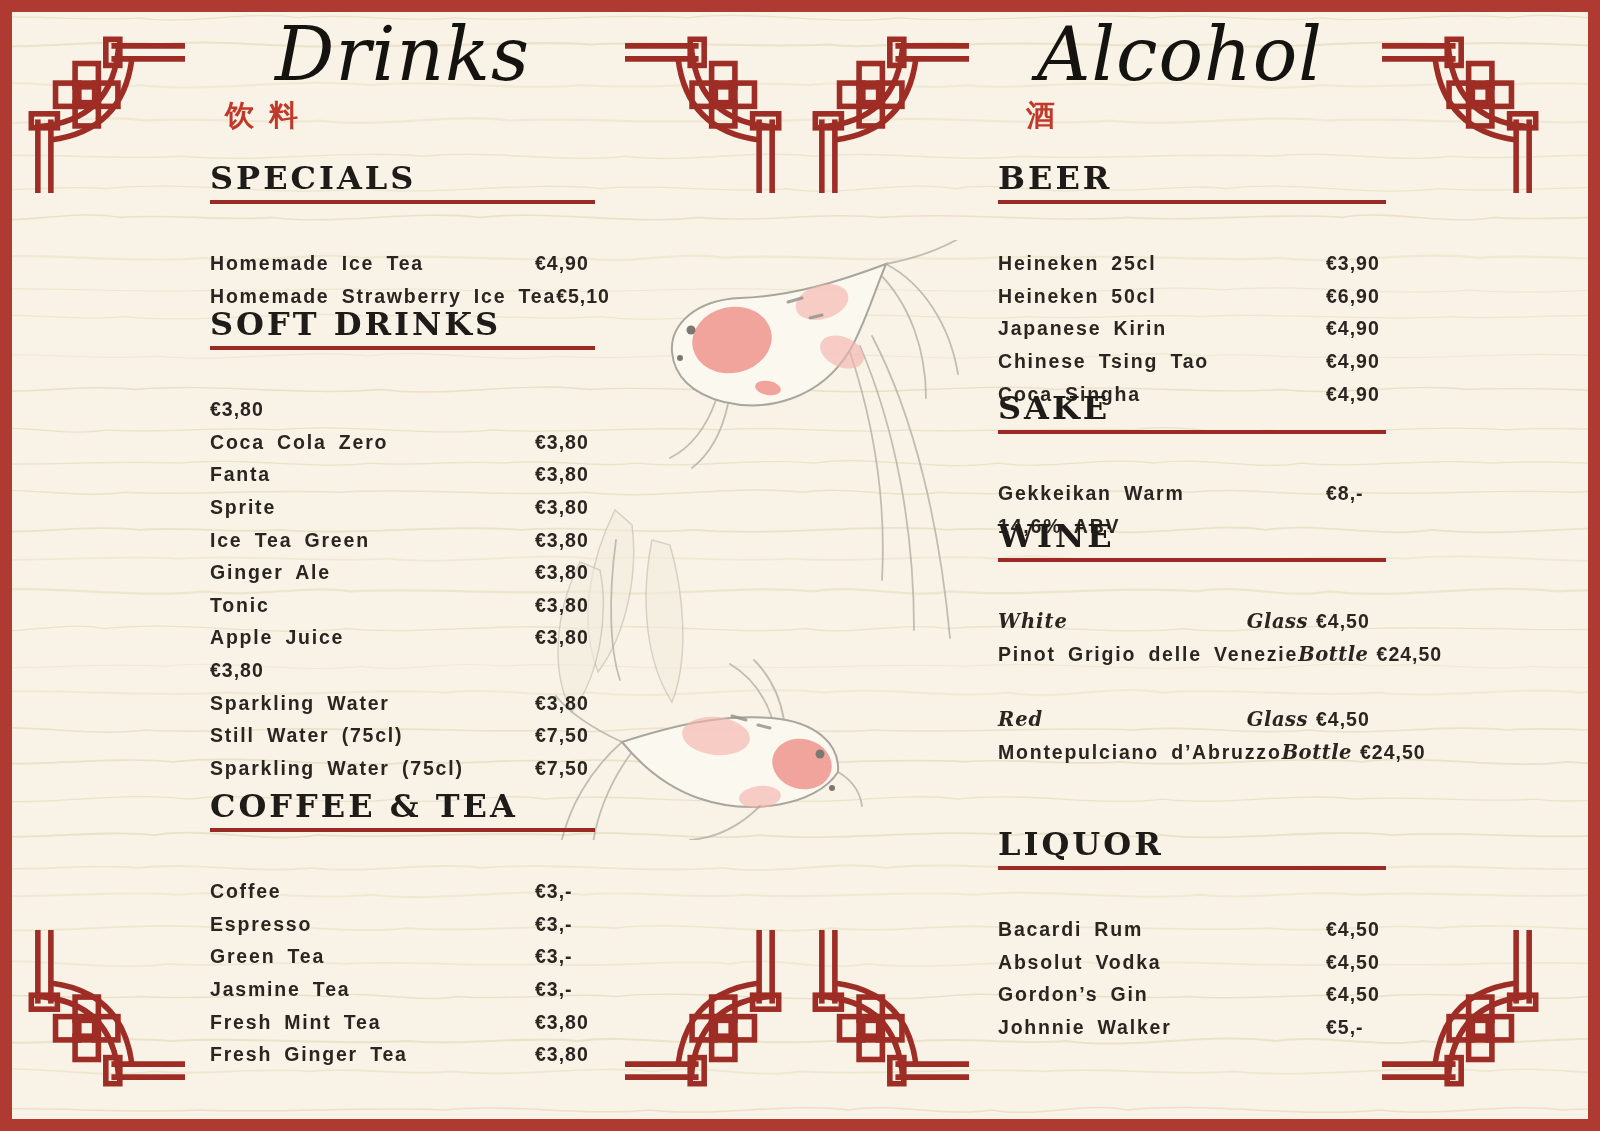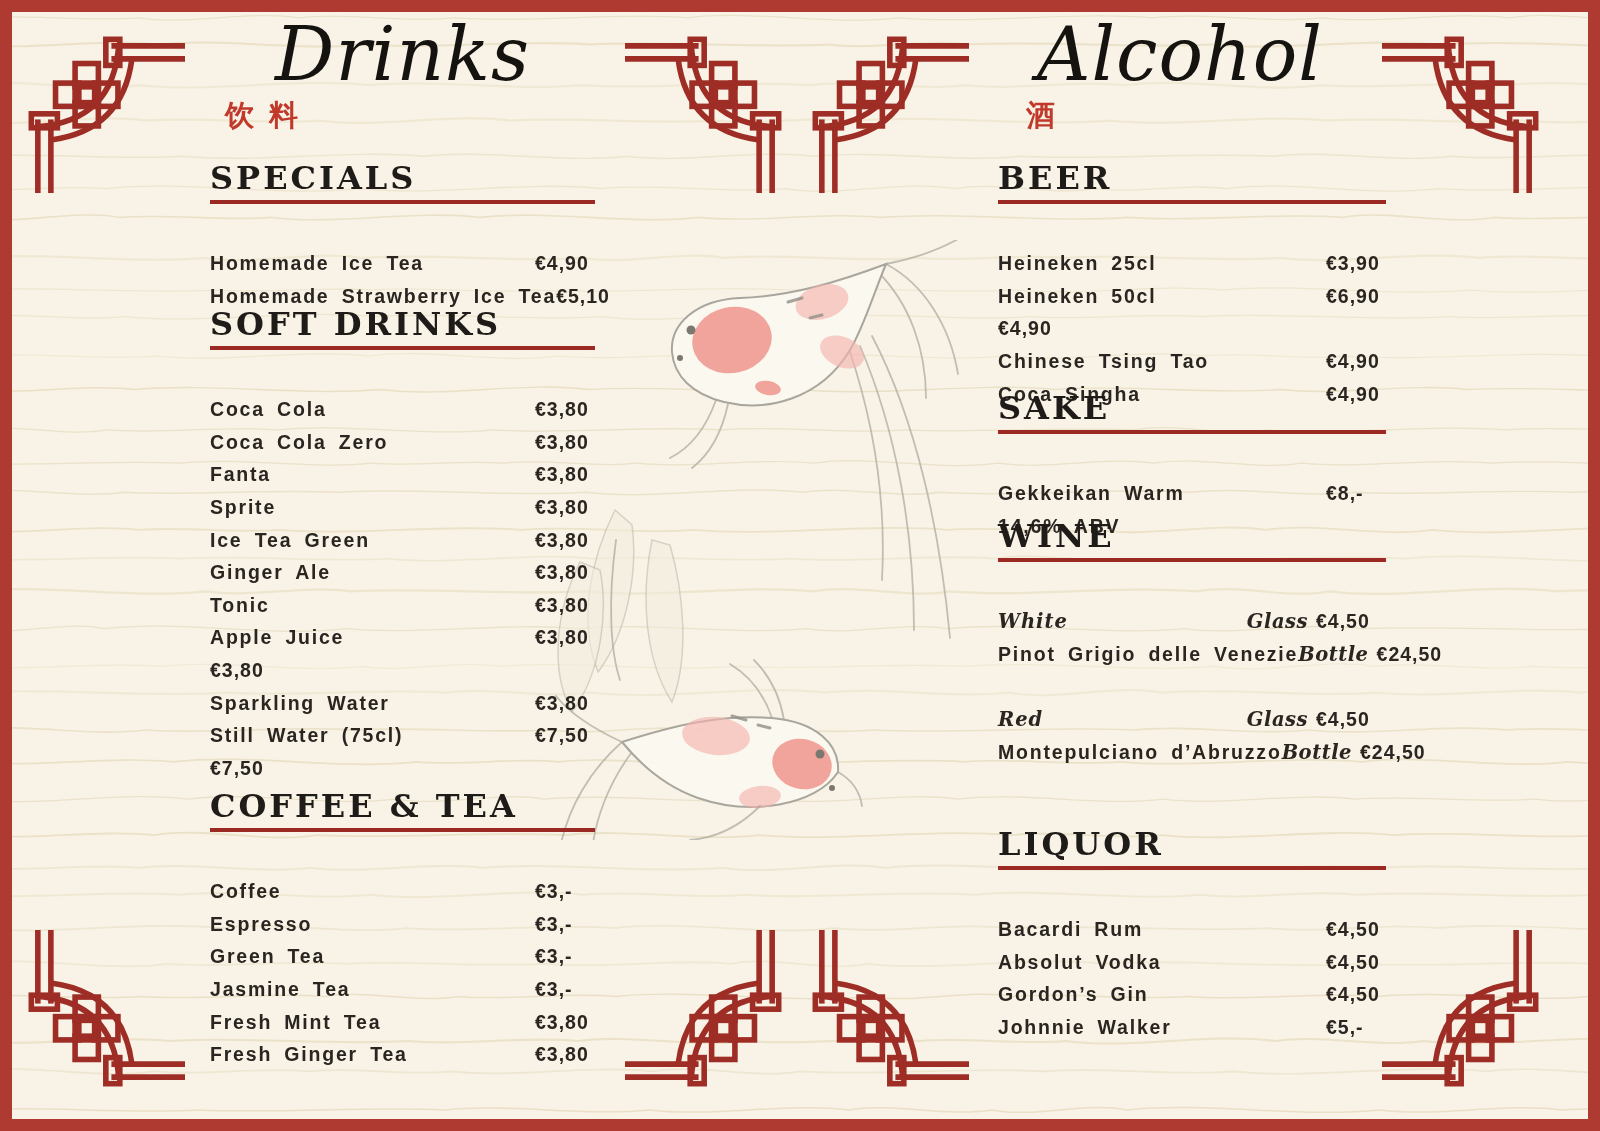--- a/index.html
+++ b/index.html
@@ -227,21 +227,20 @@
               <span class="item-name">Homemade Strawberry Ice Tea</span>
               <span class="item-price">€5,10</span>
             </div>
           </div>
         </section>
         <section class="menu-section" style="top: 304px;">
           <h2 class="section-title">SOFT DRINKS</h2>
           <div class="rule"></div>
           <div class="rows">
             <div class="row">
-              <span class="item-name">Coca Cola</span>
               <span class="item-price">€3,80</span>
             </div>
             <div class="row">
               <span class="item-name">Coca Cola Zero</span>
               <span class="item-price">€3,80</span>
             </div>
             <div class="row">
               <span class="item-name">Fanta</span>
               <span class="item-price">€3,80</span>
             </div>
@@ -270,20 +269,21 @@
             </div>
             <div class="row">
               <span class="item-name">Sparkling Water</span>
               <span class="item-price">€3,80</span>
             </div>
             <div class="row">
               <span class="item-name">Still Water (75cl)</span>
               <span class="item-price">€7,50</span>
             </div>
             <div class="row">
+              <span class="item-name">Sparkling Water (75cl)</span>
               <span class="item-price">€7,50</span>
             </div>
           </div>
         </section>
         <section class="menu-section" style="top: 786px;">
           <h2 class="section-title">COFFEE &amp; TEA</h2>
           <div class="rule"></div>
           <div class="rows">
             <div class="row">
               <span class="item-name">Coffee</span>
@@ -324,20 +324,21 @@
           <div class="rows">
             <div class="row">
               <span class="item-name">Heineken 25cl</span>
               <span class="item-price">€3,90</span>
             </div>
             <div class="row">
               <span class="item-name">Heineken 50cl</span>
               <span class="item-price">€6,90</span>
             </div>
             <div class="row">
+              <span class="item-name">Japanese Kirin</span>
               <span class="item-price">€4,90</span>
             </div>
             <div class="row">
               <span class="item-name">Chinese Tsing Tao</span>
               <span class="item-price">€4,90</span>
             </div>
             <div class="row">
               <span class="item-name">Coca Singha</span>
               <span class="item-price">€4,90</span>
             </div>

